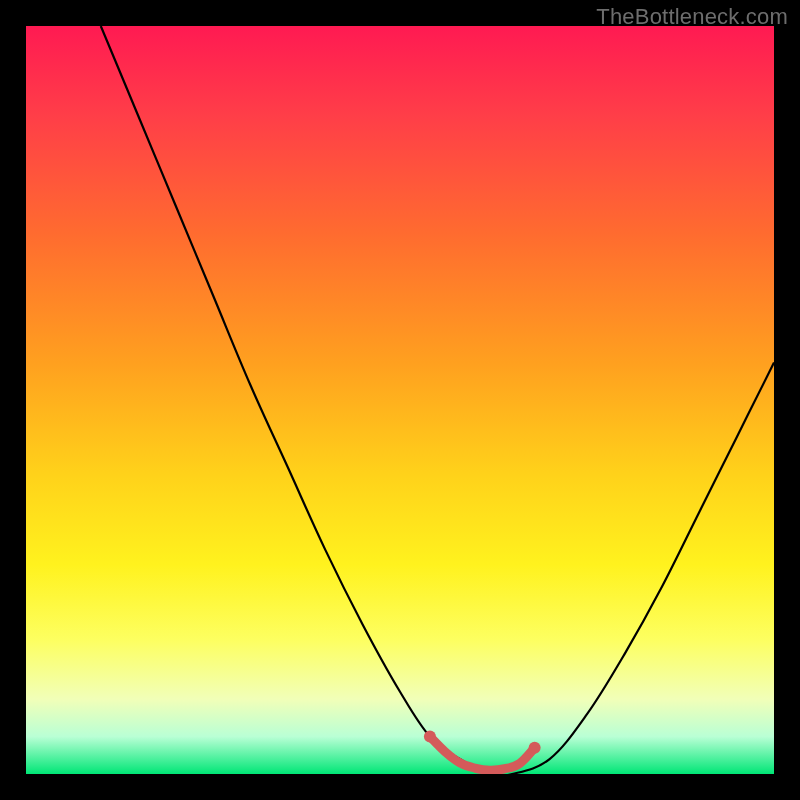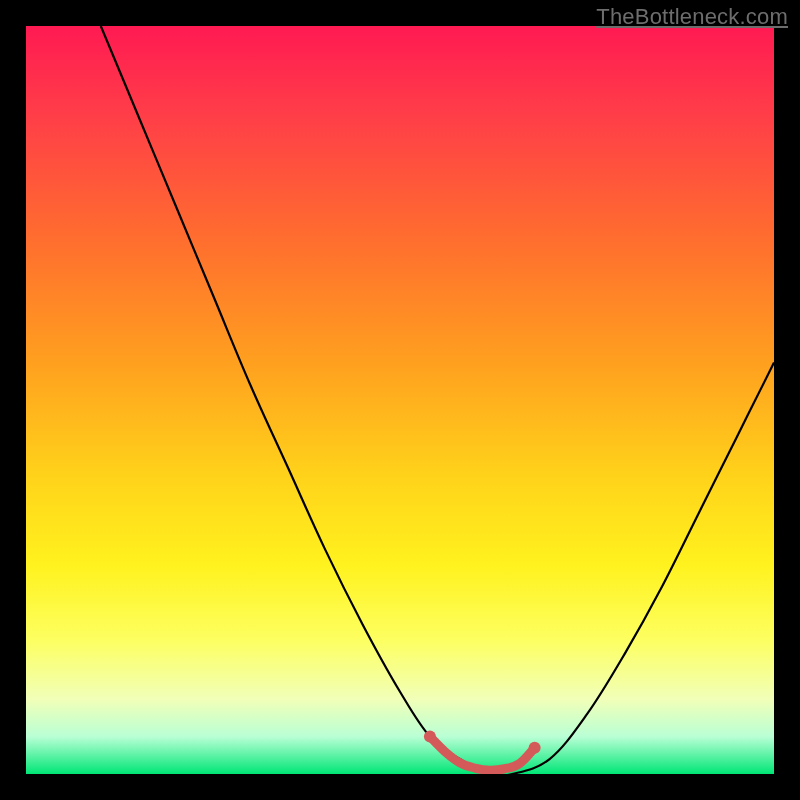--- a/index.html
+++ b/index.html
@@ -45,21 +45,20 @@
     height: 748px;
   }
   .watermark {
     position: absolute;
     top: 4px;
     right: 12px;
     color: #6d6d6d;
     font-size: 22px;
     letter-spacing: 0.2px;
     font-weight: 500;
-    text-decoration: underline;
   }
 </style>
 </head>
 <body>
 
 <div class="stage">
   <div class="plot-area">
     <svg class="curve-svg" viewBox="0 0 748 748" preserveAspectRatio="none">
       <path id="main-curve" fill="none" stroke="#000000" stroke-width="2.2" d="M 74.8 0 C 81.532 16.156799999999997, 98.736 57.4464, 112.2 89.75999999999999 C 125.664 122.07359999999998, 136.136 147.20639999999997, 149.6 179.51999999999998 C 163.064 211.8336, 173.536 236.96639999999996, 187 269.28 C 200.464 301.5936, 210.936 328.0728, 224.4 359.03999999999996 C 237.864 390.00719999999995, 248.336 411.69919999999996, 261.8 441.32 C 275.264 470.9408, 285.736 495.3256, 299.2 523.6 C 312.664 551.8744, 323.136 572.8184, 336.6 598.4 C 350.064 623.9816, 361.8824 645.524, 374 665.72 C 386.1176 685.916, 393.1488 698.4824, 403.92 710.6 C 414.69120000000004 722.7176000000001, 423.06879999999995 726.308, 433.84 733.04 C 444.6112 739.7719999999999, 454.3352 745.3072, 463.76 748 C 473.1848 750.6928, 475.42879999999997 750.6928, 486.2 748 C 496.9712 745.3072, 510.136 743.8112, 523.6 733.04 C 537.0640000000001 722.2687999999999, 547.5360000000001 707.0096, 561 688.16 C 574.4639999999999 669.3104, 584.936 651.2087999999999, 598.4 628.3199999999999 C 611.8639999999999 605.4312, 622.3359999999999 586.5816, 635.8 561 C 649.264 535.4184, 659.736 513.128, 673.2 486.2 C 686.6640000000001 459.272, 697.1360000000001 438.328, 710.6 411.4 C 724.064 384.472, 741.268 350.06399999999996, 748 336.59999999999997"></path>
       <path id="marker-curve" fill="none" stroke="#d45a5a" stroke-width="9" stroke-linecap="round" d="M 403.92 710.6 C 406.61280000000005 713.2928, 413.49440000000004 720.8475999999999, 418.88000000000005 725.56 C 424.26560000000006 730.2724, 428.45439999999996 733.81792, 433.84 736.78 C 439.2256 739.74208, 443.4144 740.6696, 448.8 742.016 C 454.1856 743.3624, 458.3744 744.12536, 463.76 744.26 C 469.1456 744.39464, 473.3344 743.97576, 478.72 742.764 C 484.10560000000004 741.55224, 488.2944 741.29792, 493.68 737.528 C 499.0656 733.7580800000001, 505.9472 724.6474400000001, 508.64000000000004 721.82"></path>

